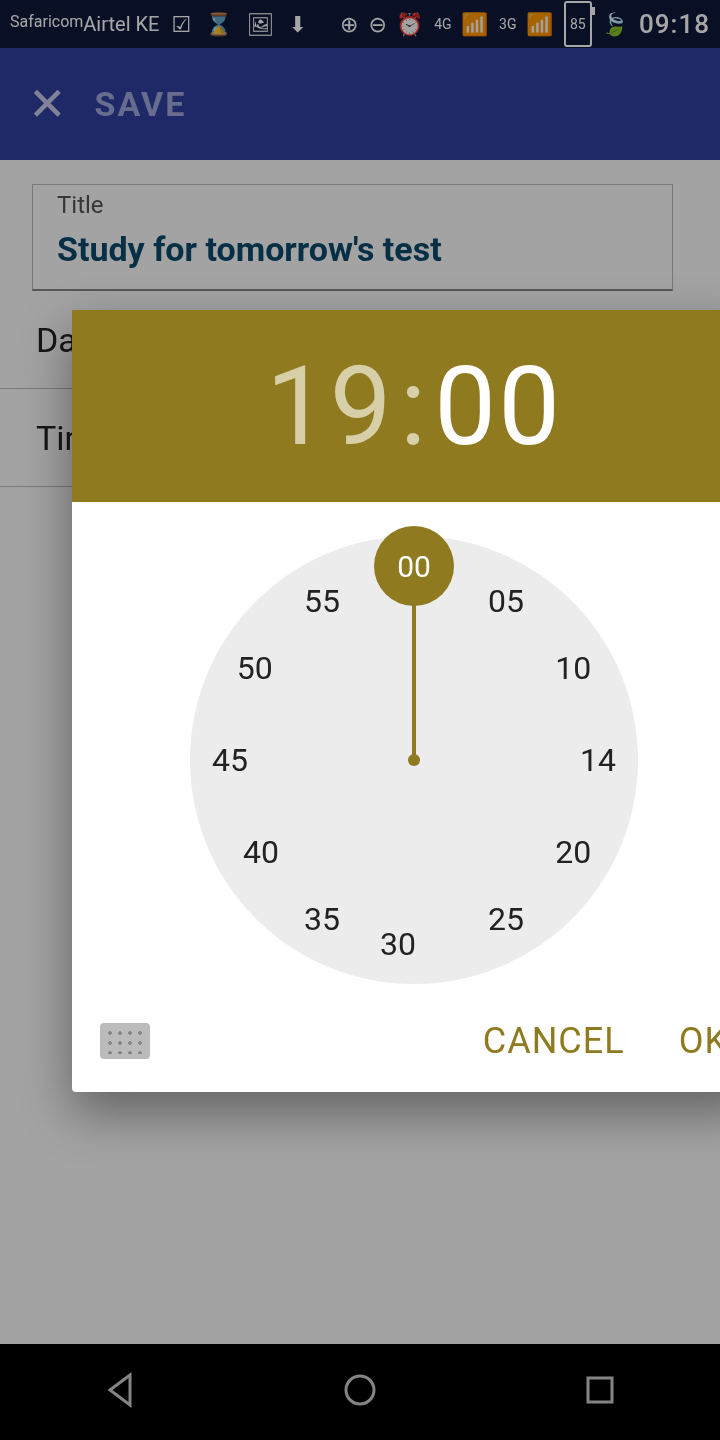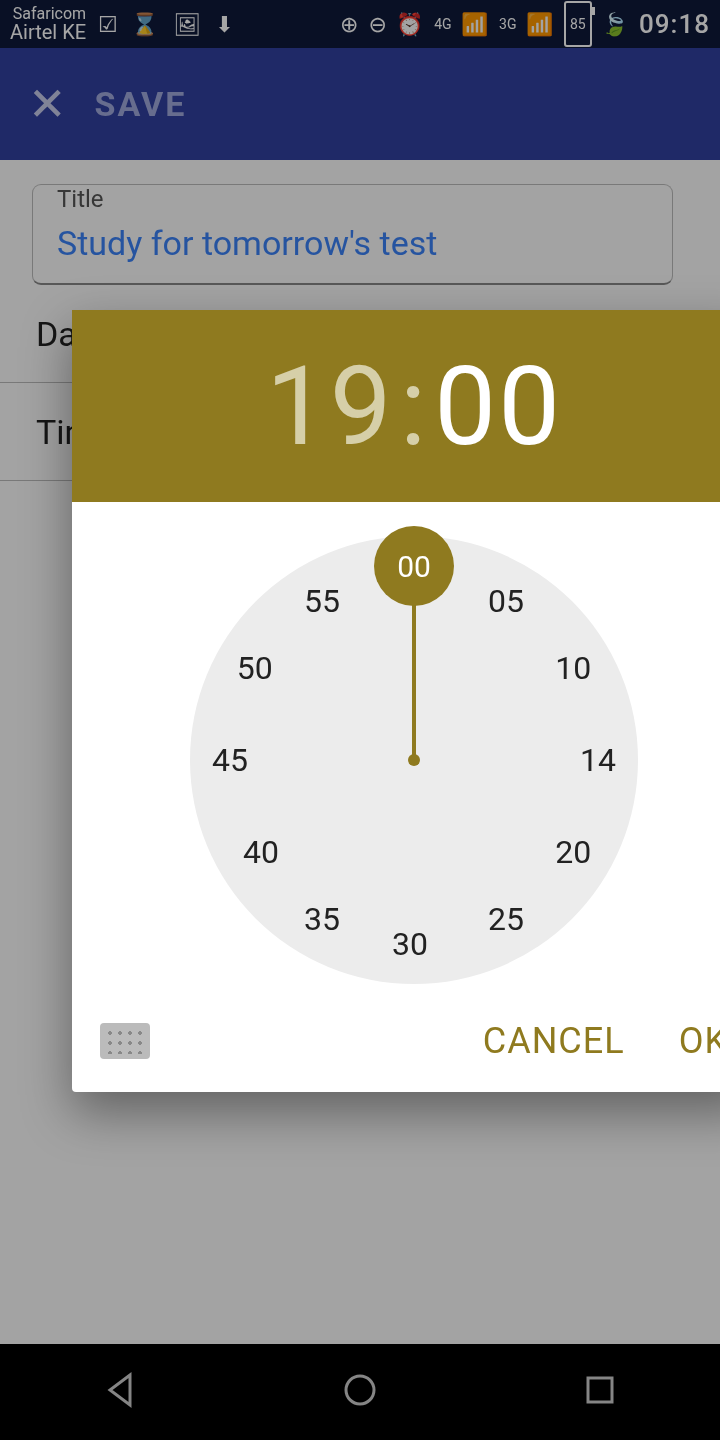--- a/index.html
+++ b/index.html
@@ -1,40 +1,40 @@
 <!DOCTYPE html>
 <html><head>
 <meta charset="utf-8">
 <style>
   * { box-sizing: border-box; margin: 0; padding: 0; }
   html, body { width: 720px; height: 1440px; font-family: Roboto, Arial, sans-serif; overflow: hidden; background:#000; }
   .screen { position: relative; width: 720px; height: 1440px; background: #e8e8e8; }
 
   
   .status-bar { position:absolute; top:0; left:0; right:0; height:48px; background:#0f1a3a; color:#fff; display:flex; align-items:center; padding:0 10px; font-size:18px; }
-  .status-left { display:flex; flex-direction:column; line-height:1; font-size:16px;text-align:right; }
+  .status-left { display:flex; flex-direction:row; line-height:1; font-size:16px; }
   .status-left .l2 { font-size:20px; }
   .status-icons { display:flex; align-items:center; gap:14px; margin-left:12px; }
   .status-right { margin-left:auto; display:flex; align-items:center; gap:10px; }
   .sbicon { font-size:22px; }
   .battery { border:2px solid #fff; border-radius:3px; padding:13px 4px; font-size:14px; position:relative; }
   .battery::after { content:""; position:absolute; right:-5px; top:4px; width:3px; height:8px; background:#fff; }
   .clock { font-size:26px; font-weight:500; letter-spacing:1px; }
 
   
   .app-bar { position:absolute; top:48px; left:0; right:0; height:112px; background:#303f9f; color:#e0e0e0; display:flex; align-items:center; padding:0 28px; }
   .app-bar .close { font-size:46px; font-weight:300; color:#c5cae9; margin-right:28px; }
   .app-bar .title { font-size:42px; color:#c5cae9; flex:1; }
   .app-bar .save { font-size:34px; font-weight:700; color:#9fa8da; letter-spacing:2px; }
 
   
   .content { position:absolute; top:160px; left:0; right:0; bottom:96px; background:#fafafa; }
-  .title-card { margin:24px 47px 0 32px; border:1px solid #bbb; border-bottom:2px solid #888; border-radius:9px; padding:0 24px 20px 24px; background:#fff0; }
+  .title-card { margin:24px 47px 0 32px; border:1px solid #bbb; border-bottom:2px solid #888; border-radius:0; padding:6px 24px 20px 24px; background:#fff0; }
   .title-card .label { color:#555; font-size:24px; margin-bottom:10px; }
-  .title-card .value { font-size:34px; color:#3b82f6; }
+  .title-card .value { font-size:34px; color:#0c4a6e;font-weight:bold; }
 
   .row { border-bottom:1px solid #bbb; height:98px; display:flex; align-items:center; padding:0 36px; font-size:34px; color:#222; justify-content:space-between; }
   .row:first-of-type { border-top:1px solid #bbb; margin-top:26px; }
   .chev { color:#999; font-size:30px; }
 
   
   .nav-bar { position:absolute; bottom:0; left:0; right:0; height:96px; background:#000; display:flex; align-items:center; justify-content:space-around; color:#ddd; }
   .nav-bar svg { width:40px; height:40px; stroke:#ccc; fill:none; stroke-width:3; }
 
   
@@ -137,21 +137,21 @@
       <div class="clock-face"></div>
       <div class="hand"></div>
       <div class="center-dot"></div>
       <div class="sel-dot">00</div>
       <div id="ticks"></div>
     <div class="tick" style="left: 316px; top: 64.6513px;">05</div>
         <div class="tick" style="left: 383.349px; top: 132px;">10</div>
         <div class="tick" style="left: 408px; top: 224px;">14</div>
         <div class="tick" style="left: 383.349px; top: 316px;">20</div>
         <div class="tick" style="left: 316px; top: 383.349px;">25</div>
-        <div class="tick" style="left: 220px; top: 408px;">30</div>
+        <div class="tick" style="left: 208px; top: 408px;">30</div>
         <div class="tick" style="left: 132px; top: 383.349px;">35</div>
         <div class="tick" style="left: 71px; top: 316px;">40</div>
         <div class="tick" style="left: 40px; top: 224px;">45</div>
         <div class="tick" style="left: 64.6513px; top: 132px;">50</div>
         <div class="tick" style="left: 132px; top: 64.6513px;">55</div>
       </div>
 
     <div class="dlg-actions">
       <div class="kbd-icon"></div>
       <div class="spacer"></div>

